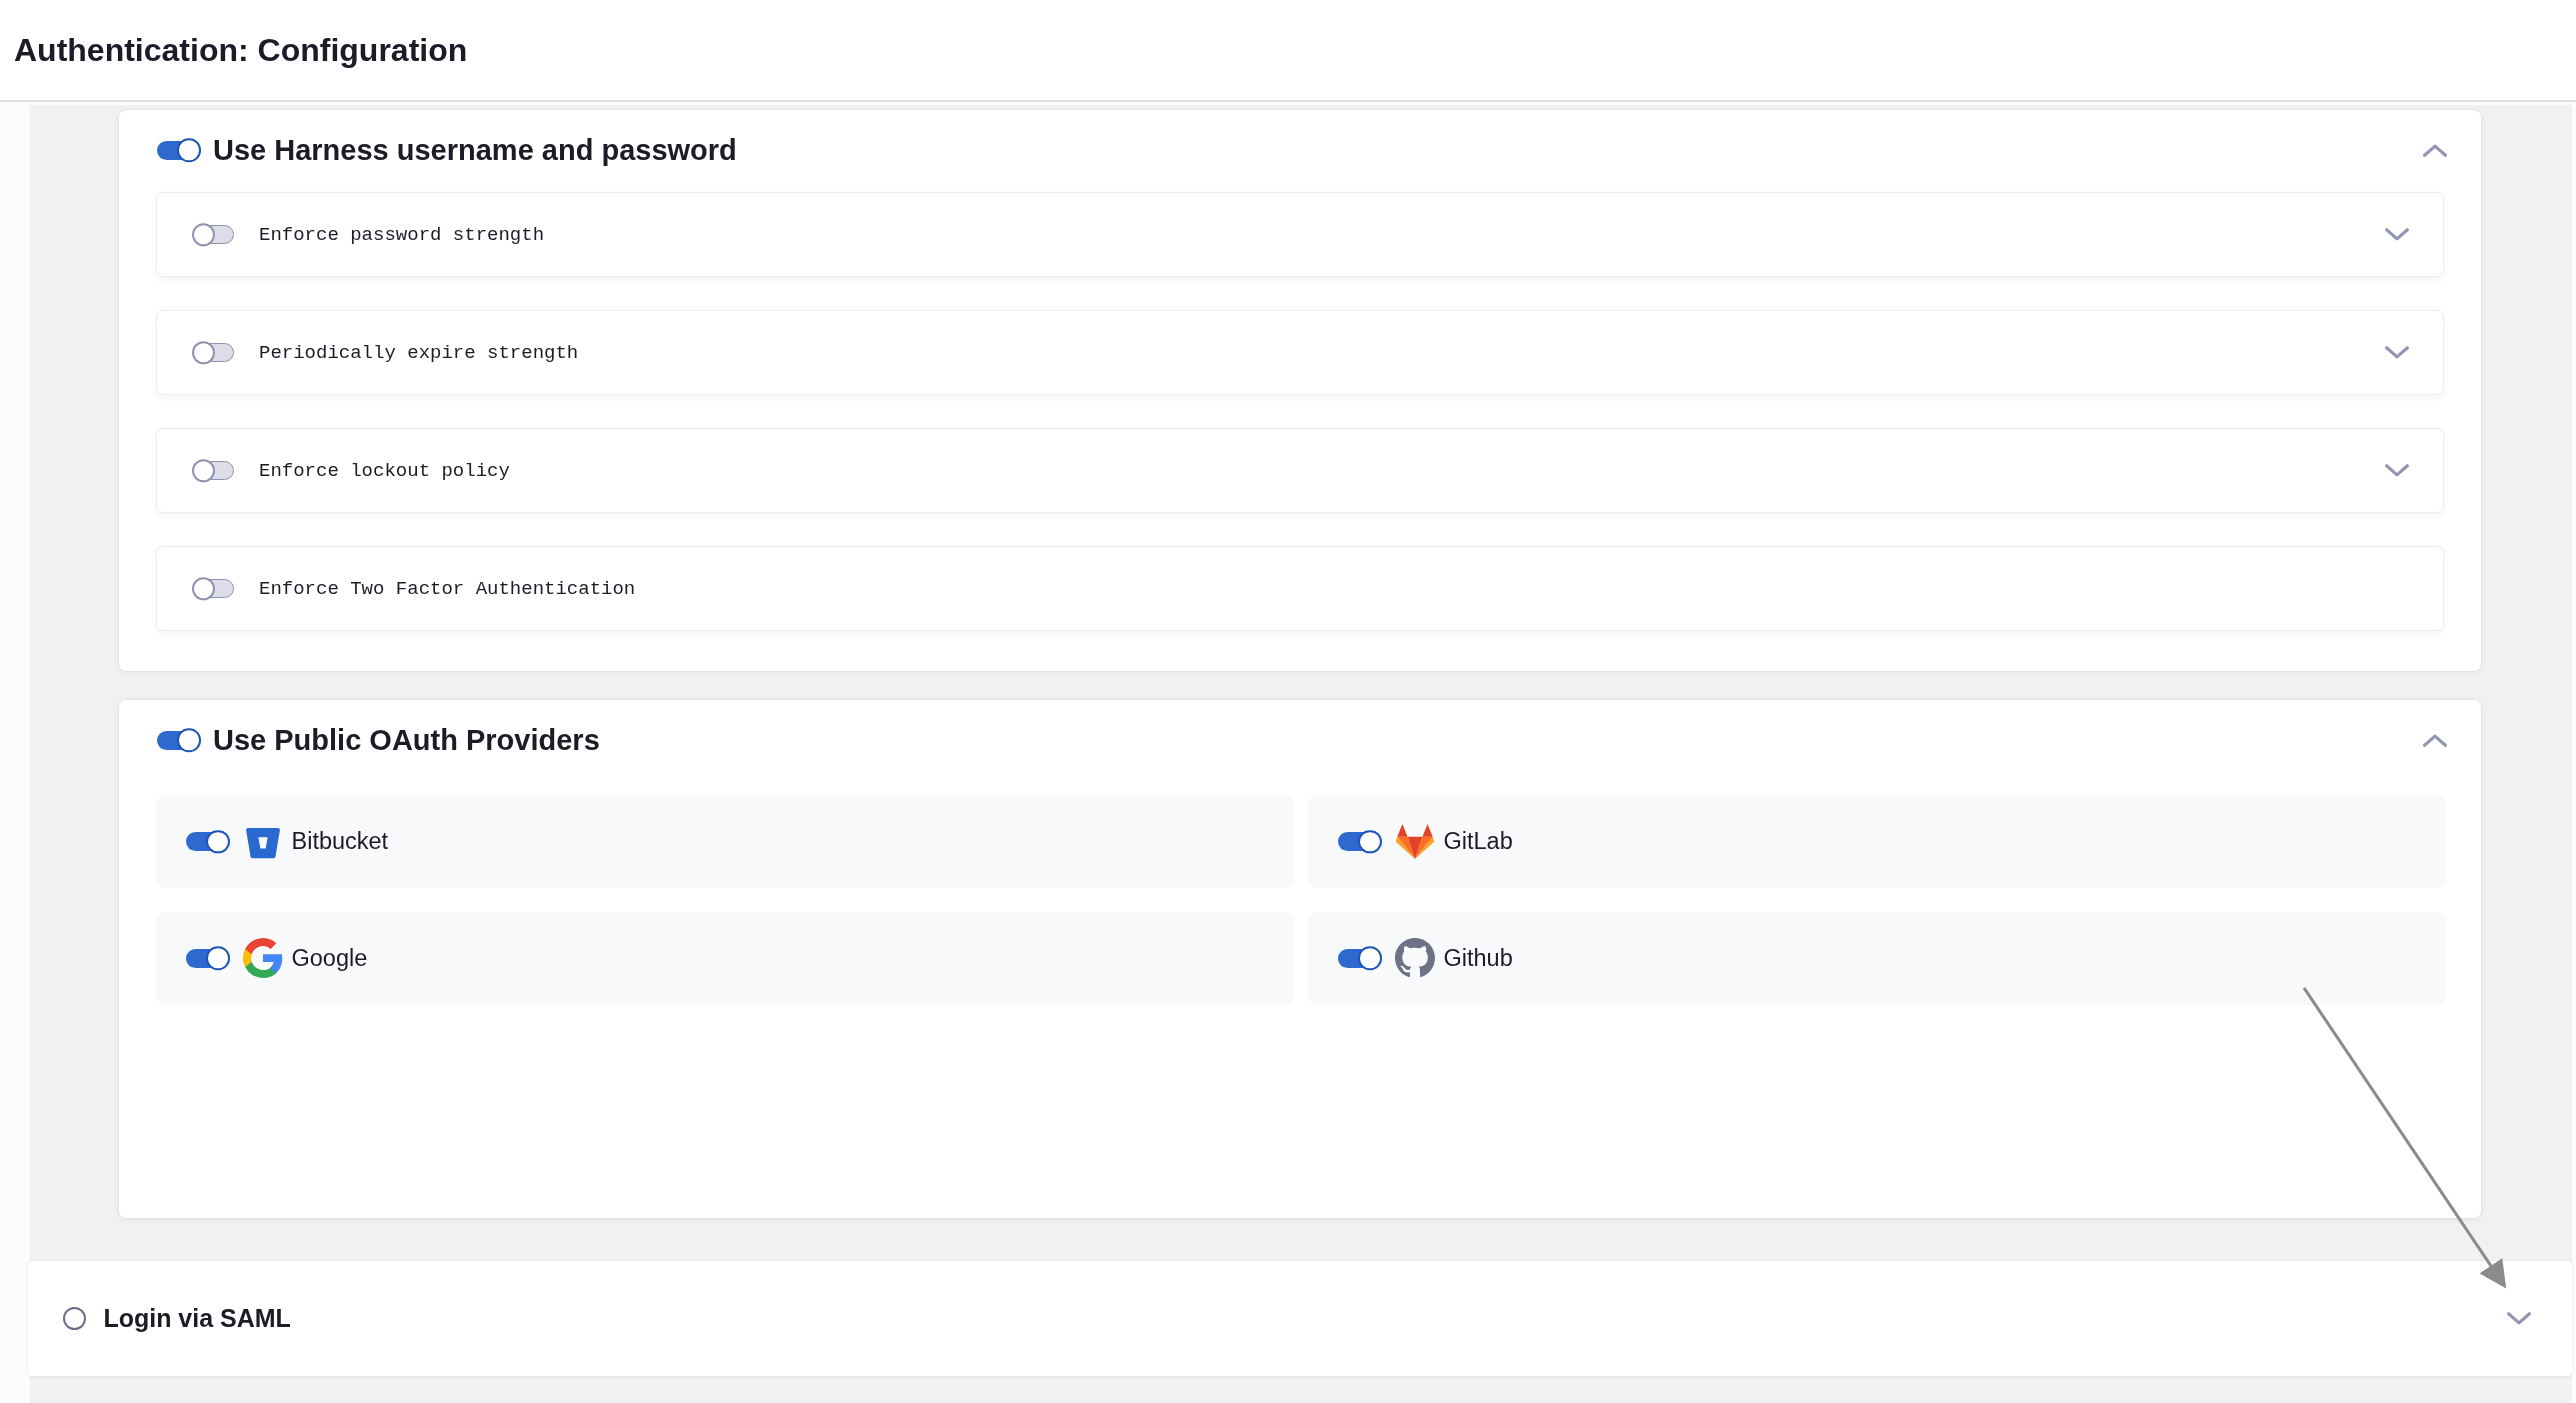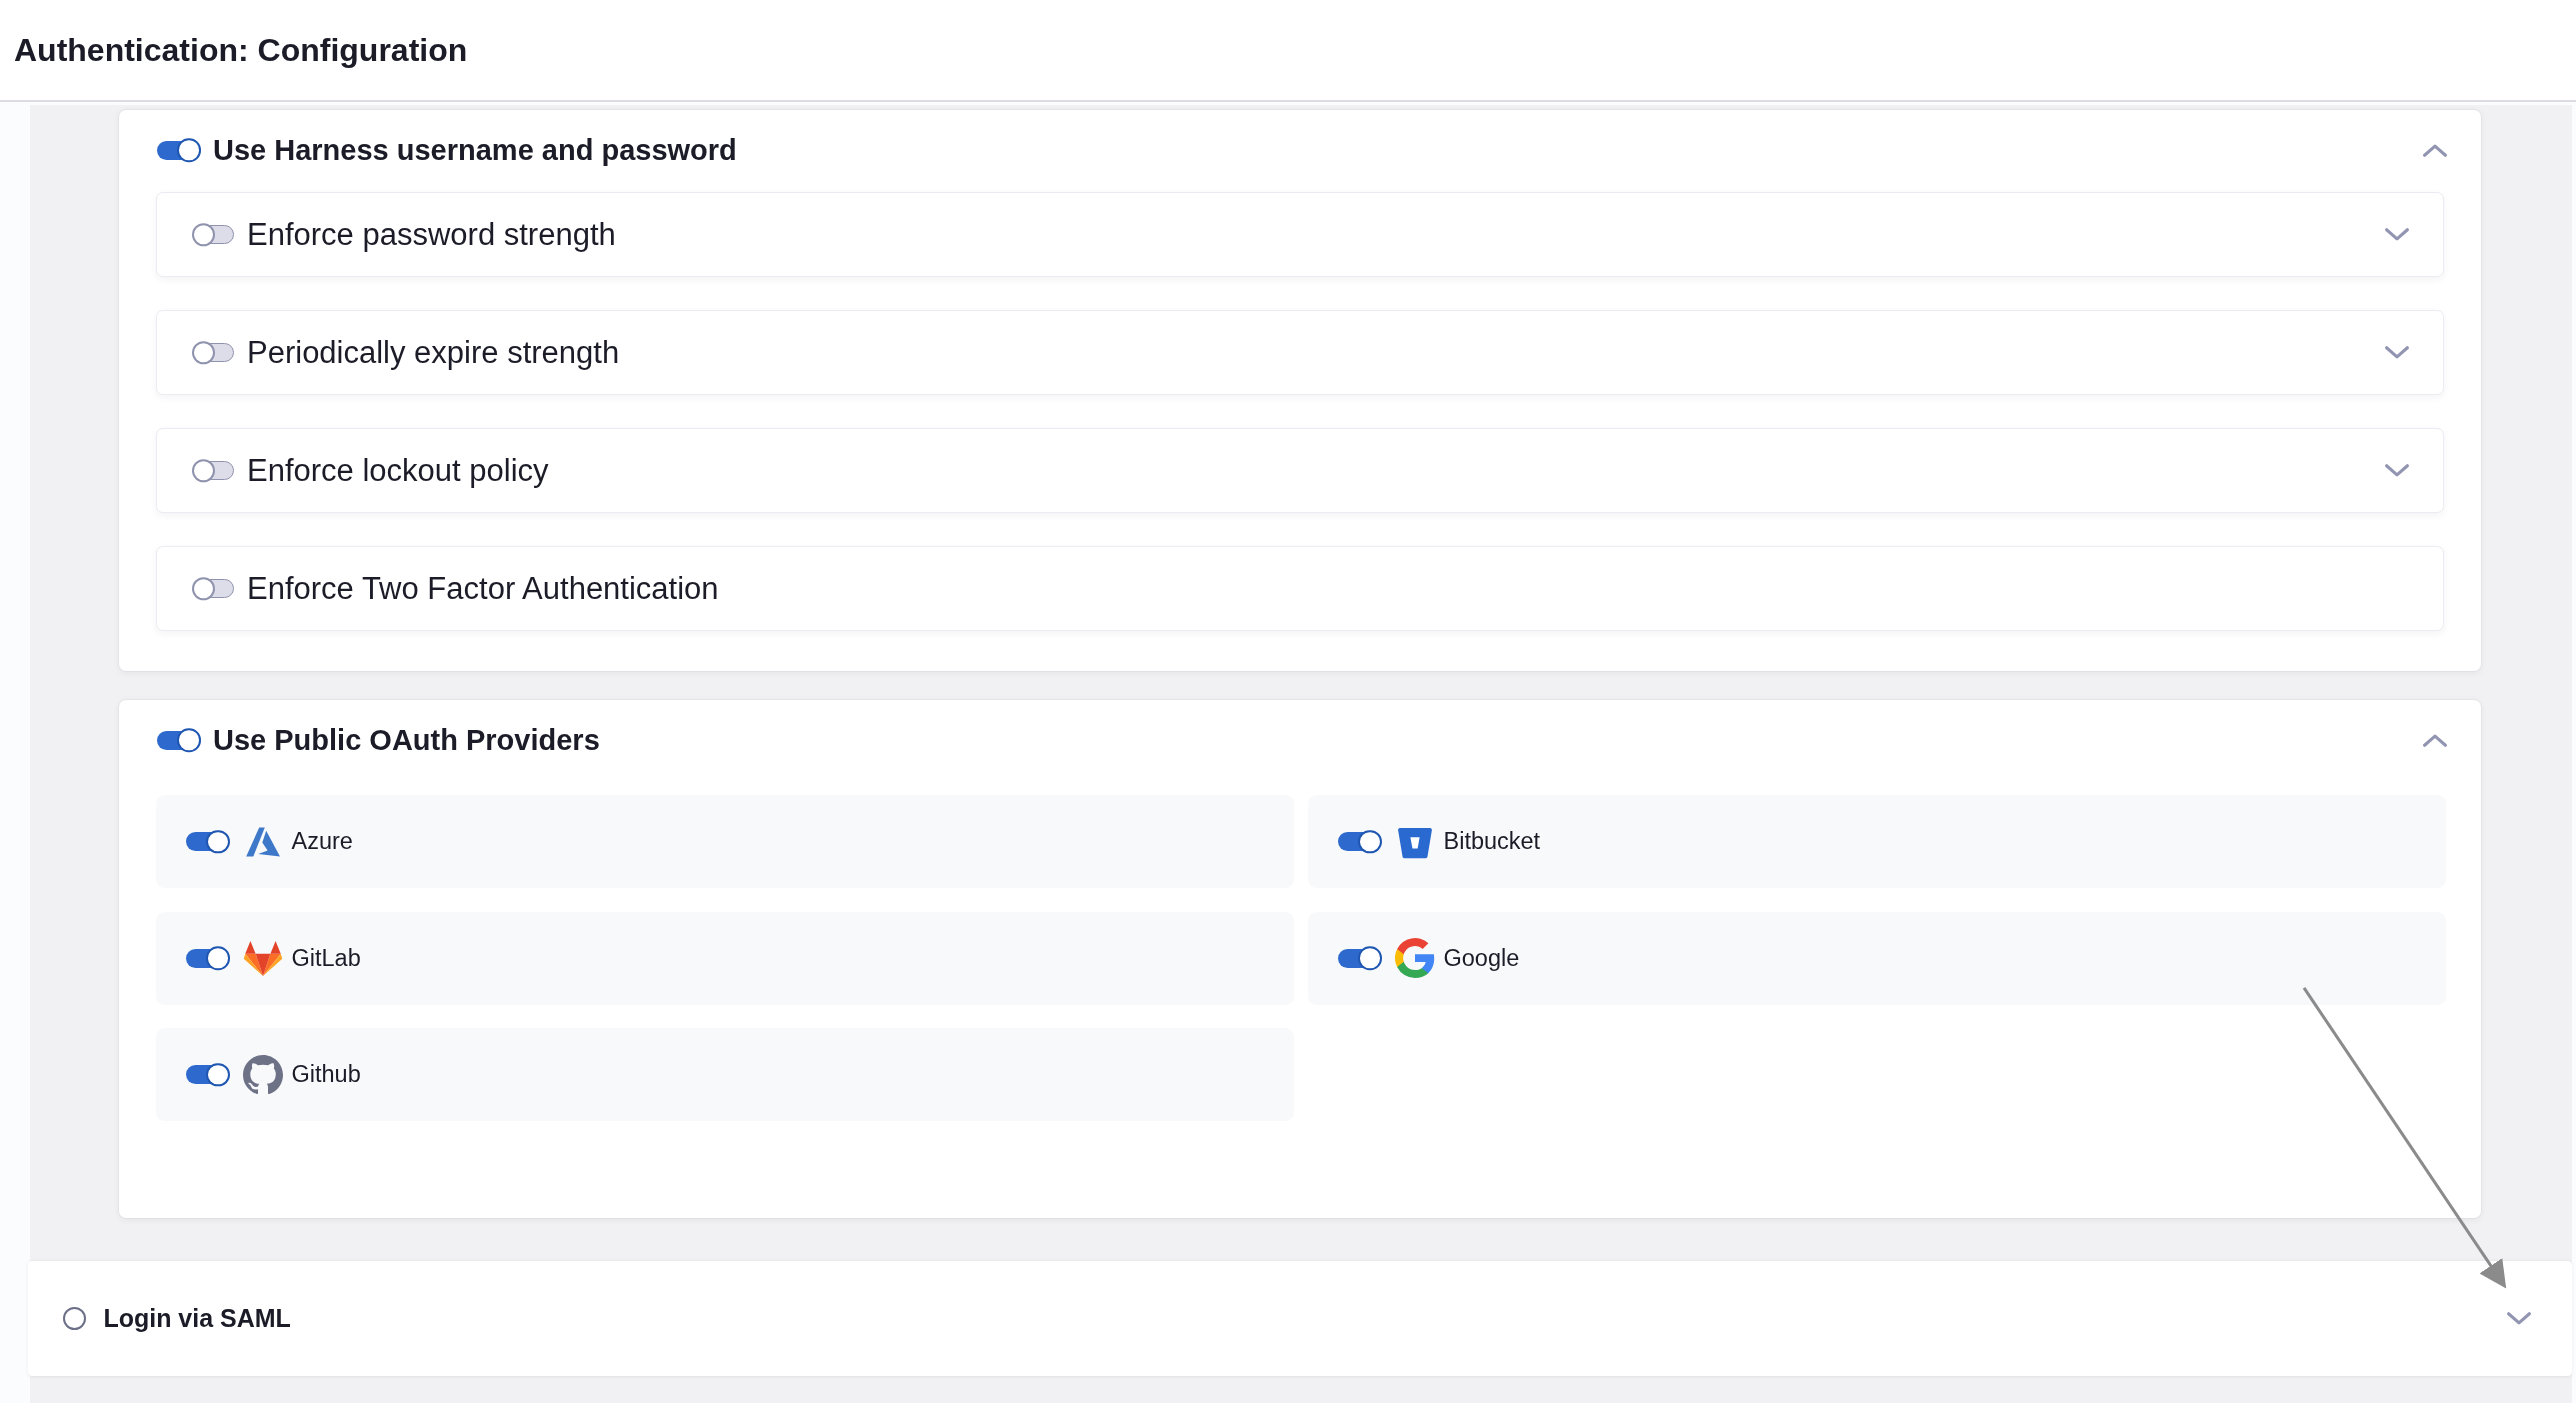--- a/index.html
+++ b/index.html
@@ -29,21 +29,21 @@
   .card-header{display:flex;align-items:center;height:56px;padding:24.4px 31px 0 38px;}
   .section-label{font-size:29px;font-weight:600;color:var(--text);margin-left:16px;white-space:nowrap;}
   .chevron-btn{margin-left:auto;display:flex;align-items:center;justify-content:center;
     width:30px;height:23px;cursor:pointer;background:none;border:none;}
   .chevron-btn svg{display:block;}
   .chevron-up{transform:rotate(180deg);}
 
   .policy-rows{margin:26px 37px 0 37px;}
   .policy-row{height:85px;margin-bottom:33px;background:#fff;border:0.9px solid #ebecf1;border-radius:7px;
     box-shadow:0 2.6px 7px rgba(40,41,61,.05);display:flex;align-items:center;padding:0 31px 0 37px;}
-  .policy-label{font-size:31px;font-weight:500;color:var(--text);margin-left:13px;white-space:nowrap;}
+  .policy-label{font-size:19px;font-weight:500;color:var(--text);margin-left:25px;white-space:nowrap;font-family:Liberation Mono, monospace;}
 
   .provider-grid{margin:39px 35px 0 37px;display:grid;grid-template-columns:1fr 1fr;
     column-gap:14px;row-gap:23.5px;}
   .provider-row{height:93px;background:var(--provider-bg);border-radius:8.7px;
     display:flex;align-items:center;padding-left:30px;}
   .provider-icon{width:42px;height:42px;margin:0 7.8px 0 15.7px;display:flex;align-items:center;justify-content:center;}
   .provider-icon svg{display:block;}
   .provider-label{font-size:23.5px;font-weight:400;color:var(--text);white-space:nowrap;}
 
   .toggle{position:relative;width:40px;height:19px;border-radius:10.5px;flex:none;cursor:pointer;}
@@ -150,32 +150,20 @@
               </svg>
             </span>
         </button>
       </div>
       <div class="provider-grid" id="provider-grid">
           <div class="provider-row">
             <span class="toggle on">
      <span class="knob"></span>
             </span>
             <span class="provider-icon">
-              <svg width="40" height="40" viewBox="0 0 40 40">
-      <polygon fill="#3e79c9" points="16.2,5.5 21.8,5.5 10.3,34.5 3.2,34.5"></polygon>
-      <polygon fill="#3e79c9" points="23.2,8.8 37,34.5 15.2,32 24.6,28.4 19.3,20.6"></polygon>
-              </svg>
-            </span>
-            <span class="provider-label">Azure</span>
-          </div>
-          <div class="provider-row">
-            <span class="toggle on">
-     <span class="knob"></span>
-            </span>
-            <span class="provider-icon">
               <svg width="40" height="40" viewBox="0 0 32 32">
       <path fill="#2a6ad0" d="M4 4.8h24c1 0 1.7.9 1.5 1.8l-3.5 20.9c-.1.9-.9 1.5-1.8 1.5H7.8c-.9 0-1.7-.6-1.8-1.5L2.5 6.6C2.3 5.7 3 4.8 4 4.8Z"></path>
       <path fill="#ffffff" d="M19.7 12.2h-7.4l1.7 9h4.1z"></path>
               </svg>
             </span>
             <span class="provider-label">Bitbucket</span>
           </div>
           <div class="provider-row">
             <span class="toggle on">
      <span class="knob"></span>

